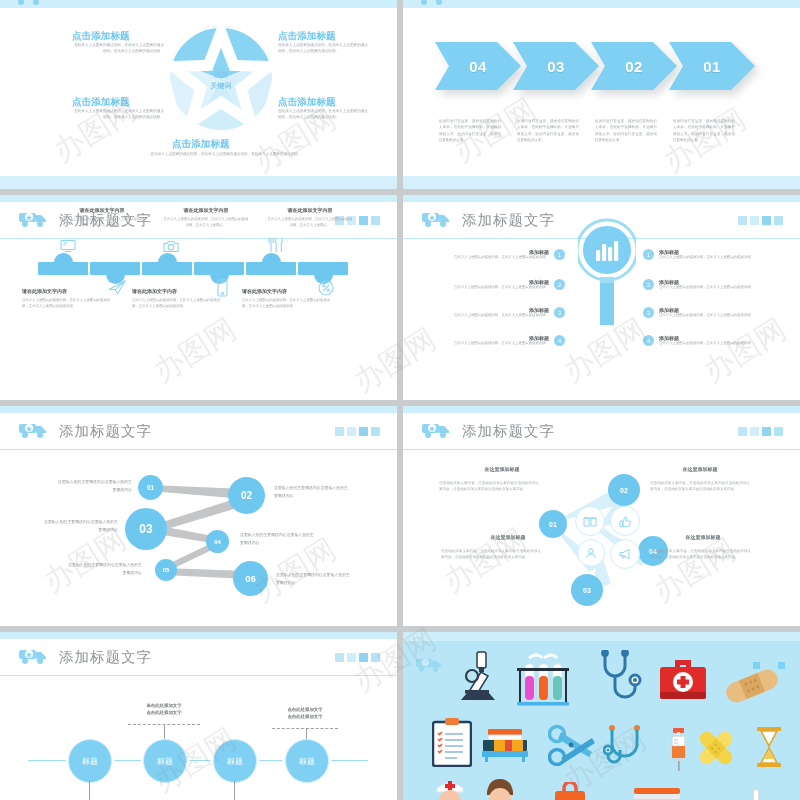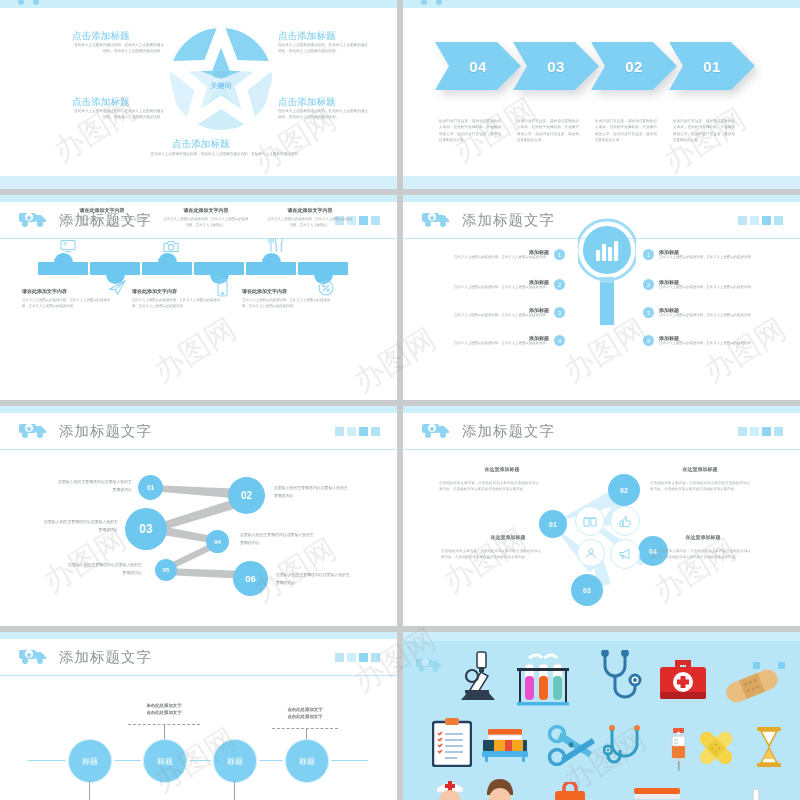--- a/index.html
+++ b/index.html
@@ -38,21 +38,21 @@
     position:absolute;left:0;right:0;top:0;height:7px;background:#cdeefb;
   }
   
   .cut .topstrip{position:absolute;left:0;right:0;top:0;height:8px;background:#cdeefb;}
   .cut .botstrip{position:absolute;left:0;right:0;bottom:0;height:13px;background:#d5f0fb;}
   .cut .ambtop{position:absolute;left:14px;top:-14px;}
 
   
   .star-wrap{position:absolute;left:0;right:0;top:8px;bottom:13px;}
   .starfig{position:absolute;left:168px;top:18px;width:106px;height:106px;}
-  .sb{position:absolute;font-weight:normal;color:#6ec7ee;font-size:9.6px;white-space:nowrap;}
+  .sb{position:absolute;font-weight:bold;color:#6ec7ee;font-size:9.6px;white-space:nowrap;}
   .sbody{position:absolute;font-size:3.6px;line-height:1.75;color:#9aa0a4;width:92px;}
   .ctr-lab{position:absolute;left:0;right:0;top:44px;text-align:center;color:#7fc9ec;font-size:7px;font-weight:bold;line-height:1.5;}
 
   
   .arrows{position:absolute;left:32px;top:30px;display:flex;}
   .arw{position:relative;width:86px;height:72px;margin-right:-8px;
        filter:drop-shadow(4px 5px 4px rgba(120,130,140,.28));}
   .arw svg{display:block;}
   .arw span{
     position:absolute;left:0;right:0;top:28px;text-align:center;

